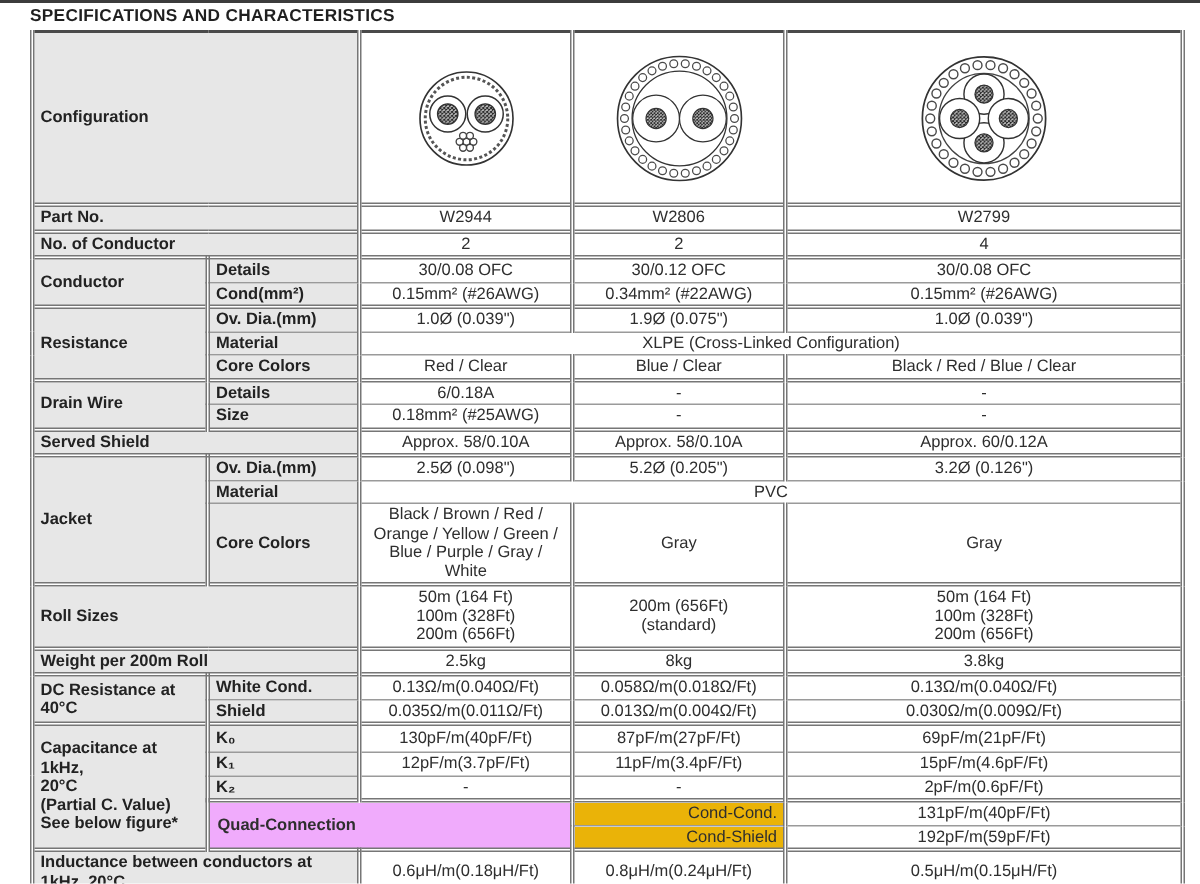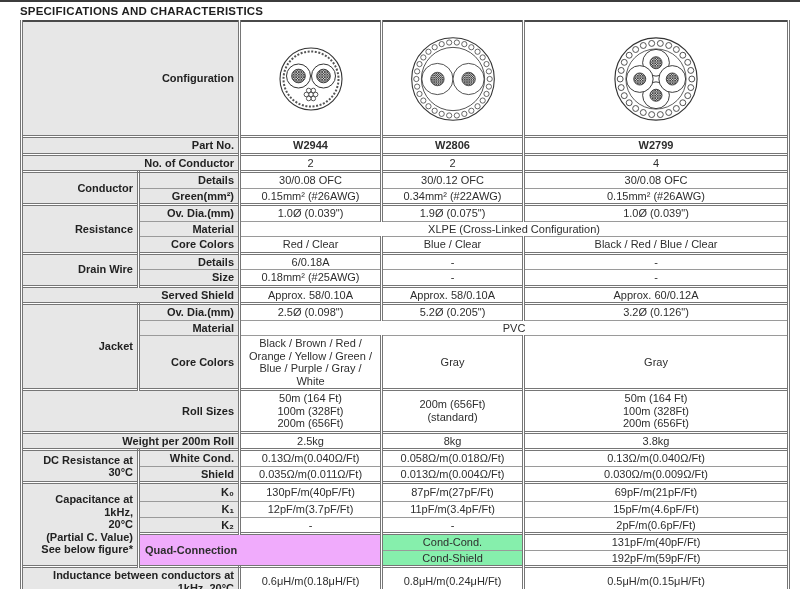--- a/index.html
+++ b/index.html
@@ -29,25 +29,25 @@
     border-top:1px solid var(--bd-thin);
     border-bottom:1px solid var(--bd-thin);
     font-size:11px;line-height:12.5px;
     padding:1px 4px;height:15px;
     white-space:pre-line;
     vertical-align:middle;
     overflow:hidden;
   }
   tr.gs td{border-top:3px double var(--bd);}
   tr.qs td{border-top:3px double var(--bd);}
-  td.lbl{background:var(--lbl-bg);font-weight:bold;text-align:right;color:#222;}
+  td.lbl{background:var(--lbl-bg);font-weight:bold;text-align:left;color:#222;}
   td.val{background:#fff;text-align:center;}
-  td.vleft{background:#86efac;text-align:center;margin-left:40px;}
+  td.vleft{background:#eab308;text-align:right;margin-left:40px;}
   td.qlabel{background:#f0abfc;text-align:left;font-weight:bold;padding-left:5px;}
-  td.bold{font-weight:bold;}
+  td.bold{font-weight:normal;}
   tr.r-config td{height:88px;}
   tr.r-colors3 td{height:40px;}
   tr.r-roll td{height:40px;}
   tr.r-k0 td{height:19px;}
   .diagram-wrap{display:flex;align-items:center;justify-content:center;height:100%;}
   [data-braid] circle{fill:#fff;stroke:#4a4a4a;stroke-width:1;}
   svg.cable{display:block;}
 </style>
 </head>
 <body>
@@ -202,21 +202,21 @@
     </tr>
 
     <tr class="gs">
       <td class="lbl" rowspan="2">Conductor</td>
       <td class="lbl">Details</td>
       <td class="val">30/0.08 OFC</td>
       <td class="val">30/0.12 OFC</td>
       <td class="val">30/0.08 OFC</td>
     </tr>
     <tr>
-      <td class="lbl">Green(mm²)</td>
+      <td class="lbl">Cond(mm²)</td>
       <td class="val">0.15mm² (#26AWG)</td>
       <td class="val">0.34mm² (#22AWG)</td>
       <td class="val">0.15mm² (#26AWG)</td>
     </tr>
 
     <tr class="gs">
       <td class="lbl" rowspan="3">Resistance</td>
       <td class="lbl">Ov. Dia.(mm)</td>
       <td class="val">1.0Ø (0.039")</td>
       <td class="val">1.9Ø (0.075")</td>
@@ -285,21 +285,21 @@
     </tr>
 
     <tr class="gs">
       <td class="lbl" colspan="2">Weight per 200m Roll</td>
       <td class="val">2.5kg</td>
       <td class="val">8kg</td>
       <td class="val">3.8kg</td>
     </tr>
 
     <tr class="gs">
-      <td class="lbl" rowspan="2">DC Resistance at 30°C</td>
+      <td class="lbl" rowspan="2">DC Resistance at 40°C</td>
       <td class="lbl">White Cond.</td>
       <td class="val">0.13Ω/m(0.040Ω/Ft)</td>
       <td class="val">0.058Ω/m(0.018Ω/Ft)</td>
       <td class="val">0.13Ω/m(0.040Ω/Ft)</td>
     </tr>
     <tr>
       <td class="lbl">Shield</td>
       <td class="val">0.035Ω/m(0.011Ω/Ft)</td>
       <td class="val">0.013Ω/m(0.004Ω/Ft)</td>
       <td class="val">0.030Ω/m(0.009Ω/Ft)</td>

